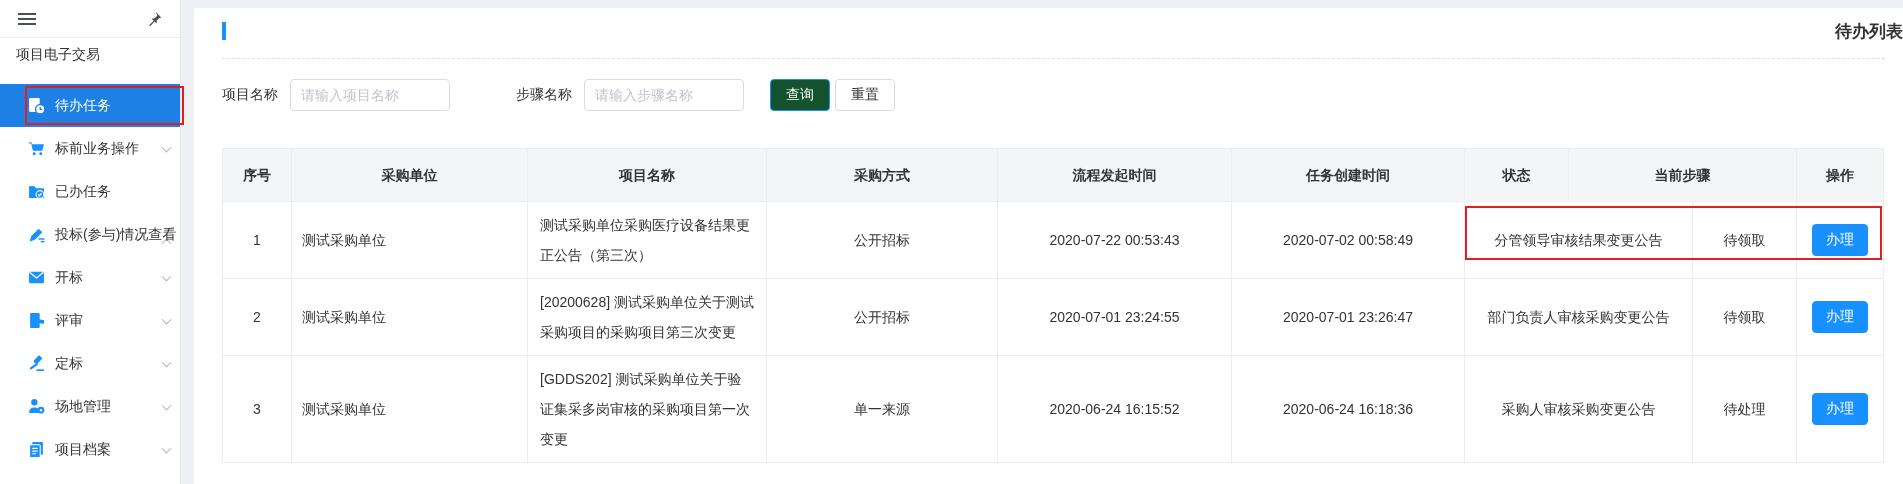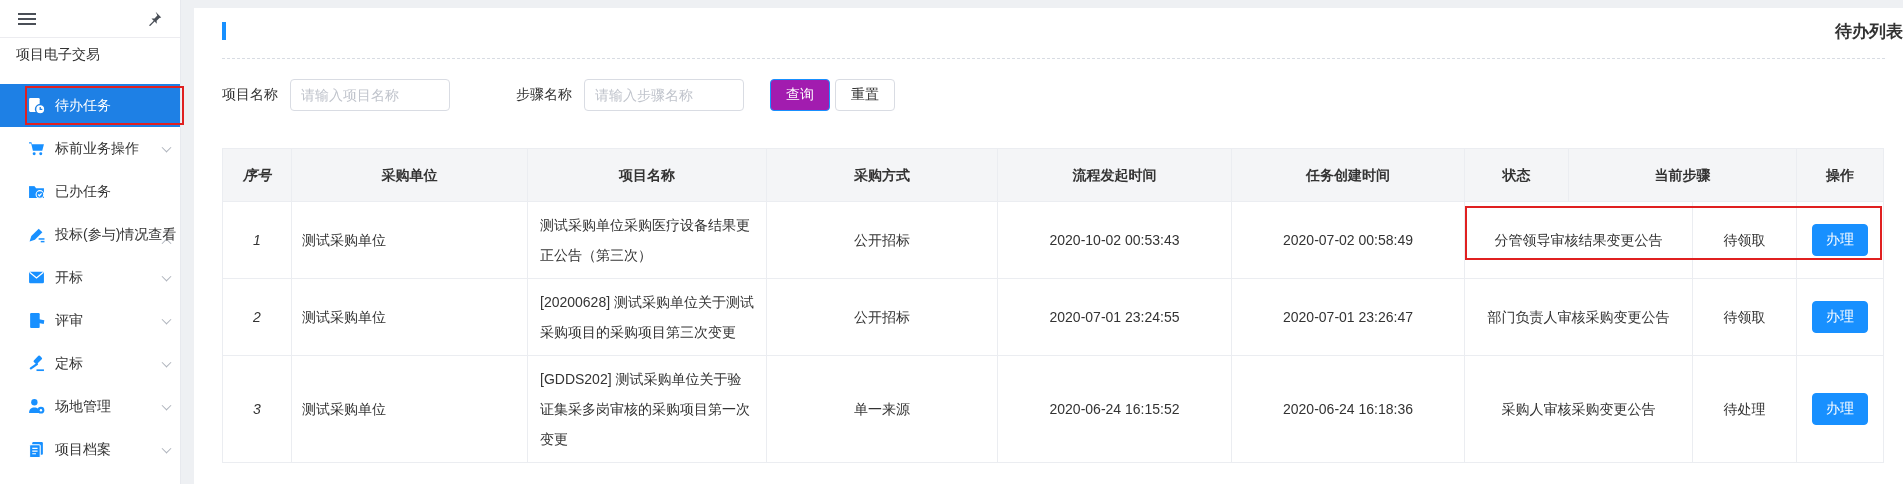--- a/index.html
+++ b/index.html
@@ -41,32 +41,32 @@
 
   .filter-row { display:flex; align-items:center; margin-top:20px; height:32px; font-size:14px; }
   .filter-label { color:#333; margin-right:12px; }
   .filter-input { width:160px; height:32px; border:1px solid #d9dce3; border-radius:4px;
     padding:0 10px; font-size:14px; color:#4d7c0f; outline:none;
     font-family:"Liberation Sans","DejaVu Sans",sans-serif; }
   .filter-input::placeholder { color:#c0c4cc; }
   .gap1 { width:66px; } .gap2 { width:26px; }
   .btn { height:32px; border-radius:4px; font-size:14px; cursor:pointer; padding:0 15px;
     font-family:"Liberation Sans","DejaVu Sans",sans-serif; }
-  .btn-primary { background:#a21caf; border:1px solid #1890ff; color:#fff; }
+  .btn-primary { background:#14532d; border:1px solid #1890ff; color:#fff; }
   .btn-plain { background:#fff; border:1px solid #d9dce3; color:#333; margin-left:5px; }
 
   
   .table-wrap { position:relative; margin-top:37px; width:1662px; font-size:14px; }
   .trow { display:flex; border-bottom:1px solid #ebedf1; }
   .trow.thead { background:#f4f5f7; border-top:1px solid #ebedf1; font-weight:bold; }
   .tcell { display:flex; align-items:center; justify-content:center; text-align:center;
     border-right:1px solid #ebedf1; padding:8px 6px; line-height:30px; }
   .tcell:first-child { border-left:1px solid #ebedf1; }
   .thead .tcell { min-height:52px; }
-  .c0{width:70px;font-style:italic;} .c1{width:236px;} .c2{width:239px;} .c3{width:231px;}
+  .c0{width:70px;} .c1{width:236px;} .c2{width:239px;} .c3{width:231px;}
   .c4{width:234px;} .c5{width:233px;} .c6{width:228px;} .c7{width:104px;} .c8{width:87px;}
   .cell-left { justify-content:flex-start; text-align:left; padding-left:10px; }
   .cell-project { justify-content:flex-start; text-align:left; padding-left:12px; padding-right:12px; }
   .r1 .tcell { min-height:71px; } .r2 .tcell { min-height:72px; } .r3 .tcell { min-height:90px; }
   .btn-action { background:#1890ff; border:1px solid #1890ff; color:#fff; border-radius:4px;
     height:32px; min-width:56px; padding:0 12px; font-size:14px; cursor:pointer;
     font-family:"Liberation Sans","DejaVu Sans",sans-serif; }
   .anno-row { left:1243px; top:58px; width:417px; height:54px; }
 </style>
 </head>
@@ -225,21 +225,21 @@
       <div class="tcell c7">状态</div>
       <div class="tcell c6">当前步骤</div>
       <div class="tcell c8">操作</div>
     </div>
 
     <div class="trow r1">
       <div class="tcell c0">1</div>
       <div class="tcell c1 cell-left">测试采购单位</div>
       <div class="tcell c2 cell-project">测试采购单位采购医疗设备结果更正公告（第三次）</div>
       <div class="tcell c3">公开招标</div>
-      <div class="tcell c4">2020-10-02 00:53:43</div>
+      <div class="tcell c4">2020-07-22 00:53:43</div>
       <div class="tcell c5">2020-07-02 00:58:49</div>
       <div class="tcell c6">分管领导审核结果变更公告</div>
       <div class="tcell c7">待领取</div>
       <div class="tcell c8">
           <button class="btn-action">办理</button>
         </div>
     </div>
 
     <div class="trow r2">
       <div class="tcell c0">2</div>

